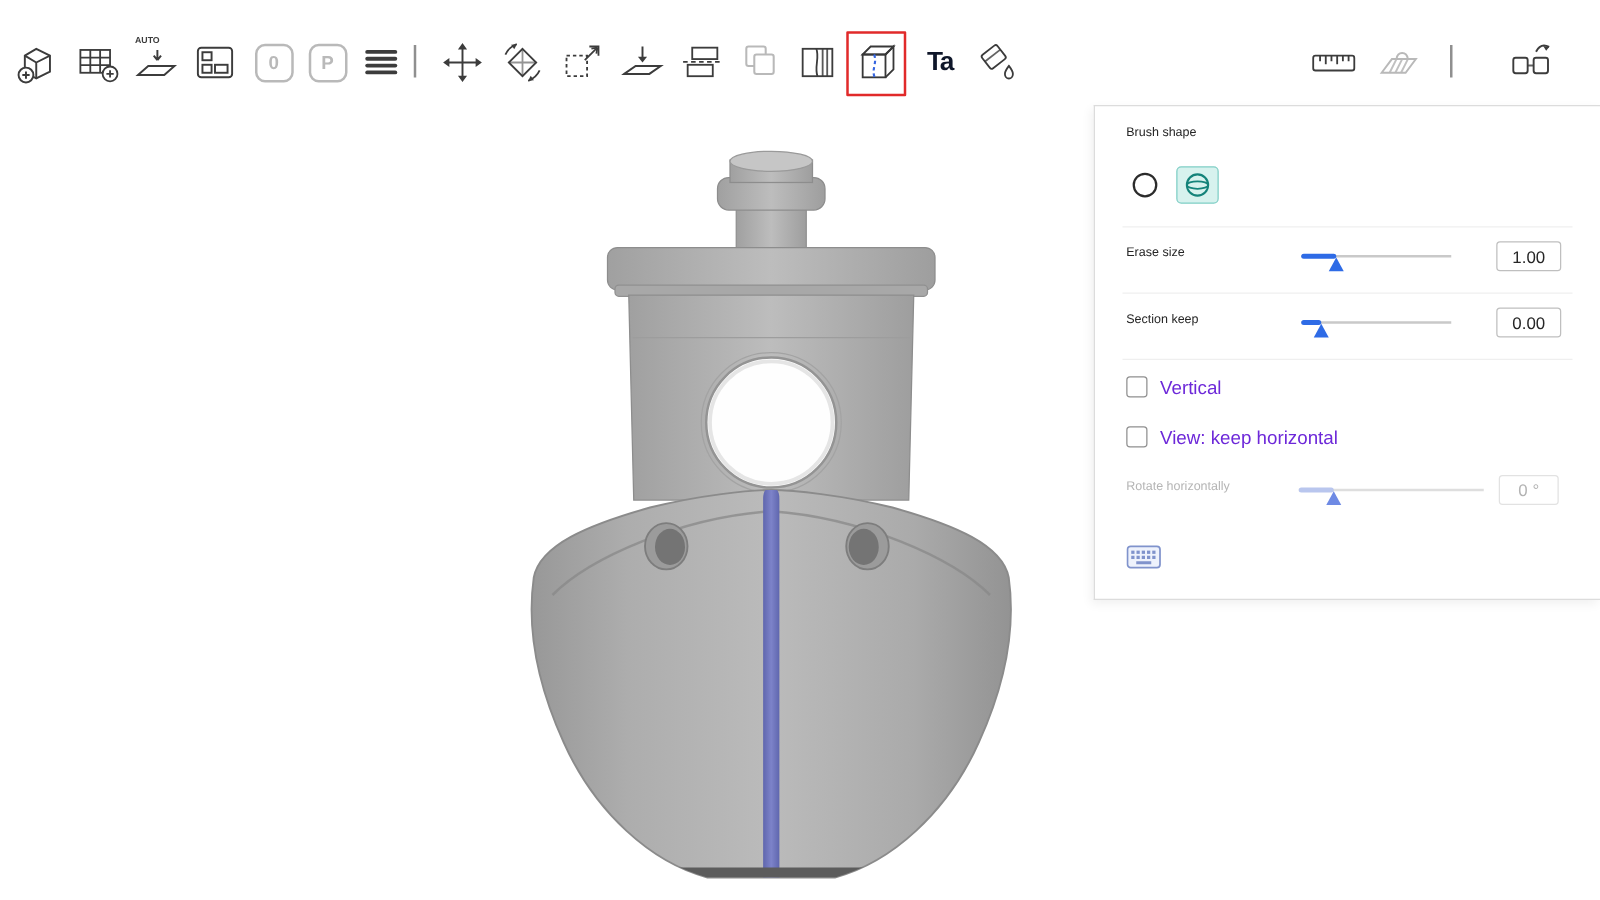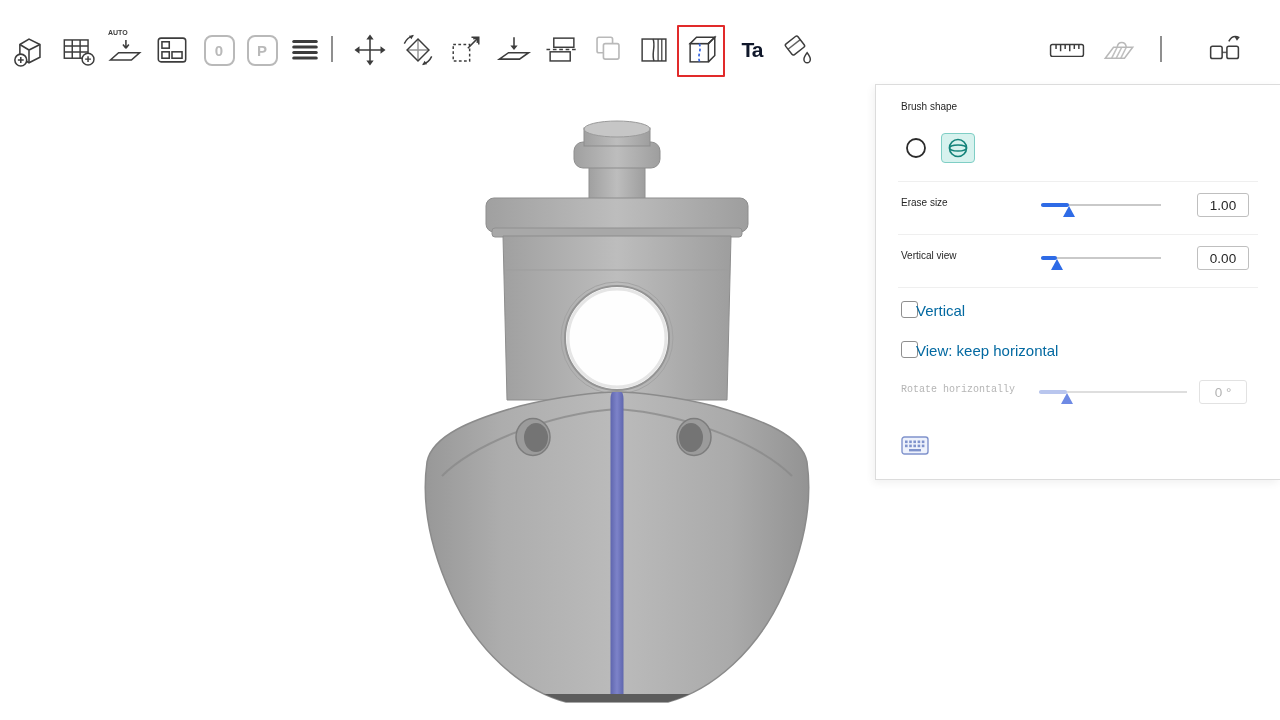--- a/index.html
+++ b/index.html
@@ -44,22 +44,22 @@
   .slider.disabled .fill  { background:#b9c6ee; }
   .slider.disabled .thumb { border-bottom-color:#6e8ae4; }
 
   .valbox { position:absolute; width:52px; height:24px; border:1px solid #bfbfbf; border-radius:3px;
             font-size:13.5px; color:#262626; display:flex; align-items:center; justify-content:center;
             background:#fff; }
   .valbox.disabled { border-color:#e2e2e2; color:#b3b3b3; }
 
   .checkbox { position:absolute; left:25px; width:17px; height:17px; border:1.5px solid #8f8f8f;
               border-radius:3px; background:#fff; cursor:pointer; }
-  .cklabel { position:absolute; left:40px; font-size:15px; color:#0369a1; }
-  .plabel.disabled { color:#b5b5b5;font-family:Liberation Mono, monospace; }
+  .cklabel { position:absolute; left:52px; font-size:15px; color:#6d28d9; }
+  .plabel.disabled { color:#b5b5b5; }
 
   .erase-btn { position:absolute; left:64px; height:27px; padding:0 13px; border:1px solid #6f6f6f;
                border-radius:4px; background:#fff; font-size:15px; color:#1f1f1f;
                display:flex; align-items:center; cursor:pointer; white-space:nowrap; }
   .kbd-btn { position:absolute; left:25px; cursor:pointer; display:flex; align-items:center; }
 </style>
 </head>
 <body>
 
 <div class="app">
@@ -320,21 +320,21 @@
     <div class="plabel" style="top:112px">Erase size</div>
     <div class="slider" style="left:165px; top:108px; width:120px">
       <div class="track"></div>
       <div class="fill" style="width: 23%;"></div>
       <div class="thumb" style="left: 23%;"></div>
     </div>
     <div class="valbox" style="left:321px; top:108px">1.00</div>
 
     <div class="pdivider" style="top:149px"></div>
 
-    <div class="plabel" style="top:165px">Vertical view</div>
+    <div class="plabel" style="top:165px">Section keep</div>
     <div class="slider" style="left:165px; top:161px; width:120px">
       <div class="track"></div>
       <div class="fill" style="width: 13%;"></div>
       <div class="thumb" style="left: 13%;"></div>
     </div>
     <div class="valbox" style="left:321px; top:161px">0.00</div>
 
     <div class="pdivider" style="top:202px"></div>
 
     <div class="checkbox" style="top:216px"></div>

